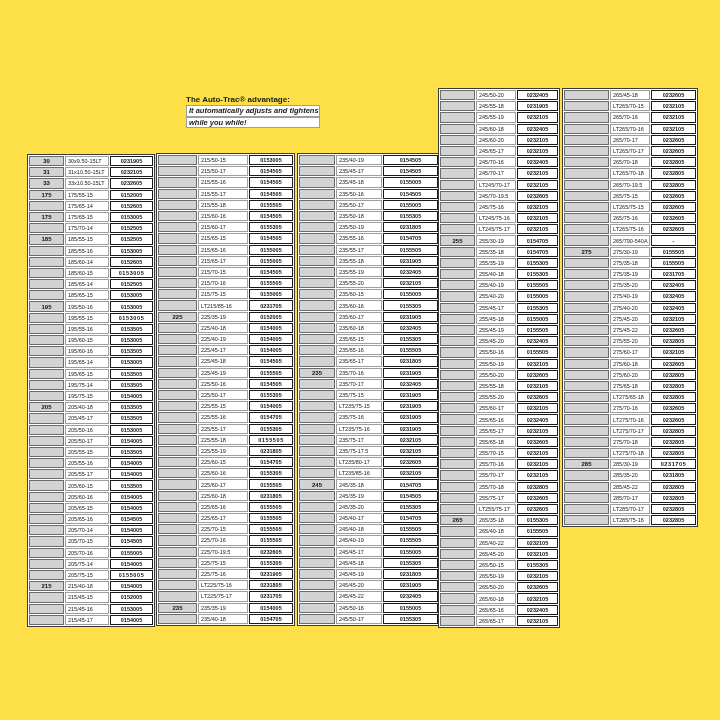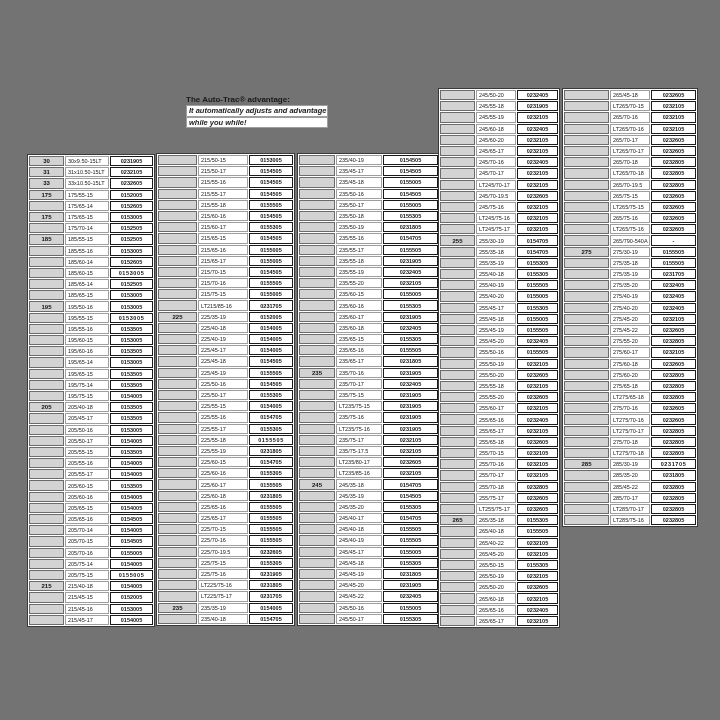--- a/index.html
+++ b/index.html
@@ -1,16 +1,16 @@
 <!DOCTYPE html>
 <html style="--label-bg: #d3d3d3; --size-border: #9e9e9e; --value-border: #1a1a1a;"><head>
 <meta charset="utf-8">
 <style>
   html,body{margin:0;padding:0;background:#fff;}
-  .page{position:relative;width:720px;height:720px;background:#737373;overflow:hidden;
+  .page{position:relative;width:720px;height:720px;background:#fde047;overflow:hidden;
         font-family:"Liberation Sans",sans-serif;color:#1a1a1a;}
   .hdr{position:absolute;left:186px;top:95px;}
   .hdr .t{font-size:8px;font-weight:bold;margin:0 0 1px 0;}
   .hdr .s{font-size:7.5px;font-weight:bold;font-style:italic;line-height:9.5px;}
   .tbl{position:absolute;border:1px solid #3a3a3a;padding:1px 1px 0 1px;background:#fff;}
   .row{display:flex;height:10.2px;margin-bottom:1px;}
   .cell{box-sizing:border-box;display:flex;align-items:center;overflow:hidden;white-space:nowrap;}
   .g{width:var(--gw);background:var(--label-bg,#d3d3d3);border:1px solid #6b6b6b;
      justify-content:center;font-size:6px;font-weight:bold;margin-right:1px;color:#111;}
   .s{width:var(--sw);border:1px solid var(--size-border,#9e9e9e);padding-left:2px;
@@ -23,21 +23,21 @@
   .t3{left:297px;top:153px;--gw:36px;--sw:46px;--vw:55px;}
   .t4{left:438px;top:88px;--gw:35px;--sw:40px;--vw:41px;}
   .t5{left:562px;top:88px;--gw:45px;--sw:40px;--vw:45px;}
 </style>
 </head>
 <body>
 
 <div class="page">
   <div class="hdr">
     <div class="t">The Auto-Trac® advantage:</div>
-    <div class="s">It automatically adjusts and advantage</div>
+    <div class="s">It automatically adjusts and tightens</div>
     <div class="s">while you while!</div>
   </div>
   <div class="tbl t1">
       <div class="row">
         <div class="cell g">30</div>
         <div class="cell s">30x9.50-15LT</div>
         <div class="cell v">0231905</div>
       </div>
       <div class="row">
         <div class="cell g">31</div>

